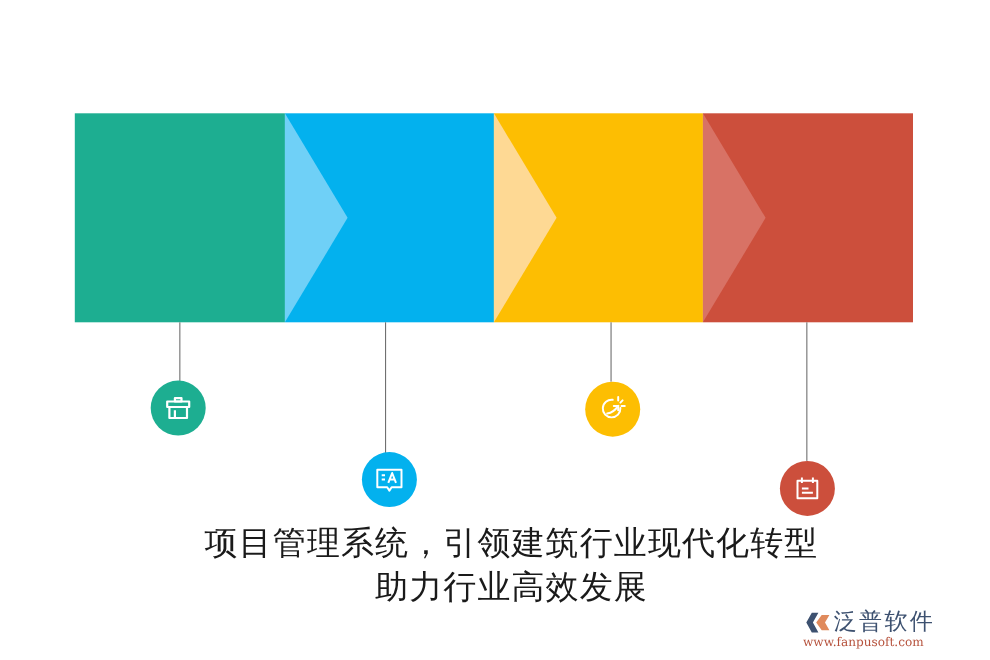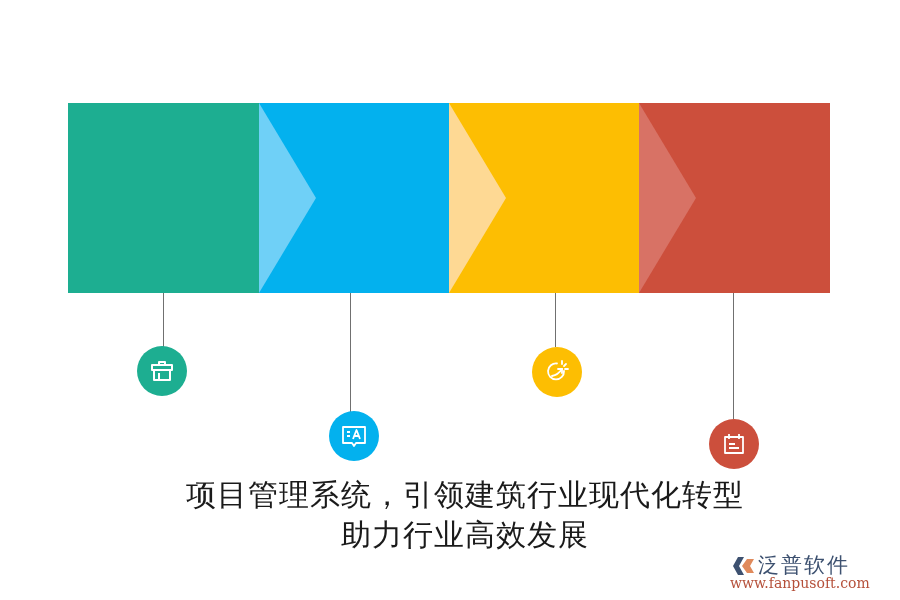--- a/index.html
+++ b/index.html
@@ -9,21 +9,21 @@
     .chev { position: absolute; left: 0; top: 0; width: 60px; height: 190px; }
     .vline { position: absolute; width: 1px; background: #707070; }
     .circle { position: absolute; width: 50px; height: 50px; border-radius: 50%;
               display: flex; align-items: center; justify-content: center; }
     .circle svg { width: 30px; height: 30px; }
     .title { position: absolute; left: 0; width: 900px; text-align: center;
              color: #1a1a1a; font-size: 30px; line-height: 40px; letter-spacing: 1px; }
     .logo { position: absolute; left: 724px; top: 553px; width: 130px; height: 40px; }
     .logo-name { position: absolute; left: 34px; top: 0px; font-size: 21px; color: #3d5170;
                  letter-spacing: 2px; line-height: 24px; }
-    .logo-url { position: absolute; left: 6px; top: 24px; font-size: 14px; color: #b5503a;
+    .logo-url { position: absolute; left: 6px; top: 24px; font-size: 11px; color: #b5503a;
                 font-family: "DejaVu Serif", "Liberation Serif", serif; line-height: 13px; }
     .logo-mark { position: absolute; left: 6px; top: 2px; width: 28px; height: 22px; }
   </style>
 </head>
 <body>
 
 <div class="block" style="left:68px;width:191px;background:#1dae91;"></div>
 <div class="block" style="left:259px;width:190px;background:#03b1ee;">
   <svg class="chev" viewBox="0 0 60 190">
       <polygon points="0,0 57,95 0,190" fill="#6fd0f7"></polygon>

